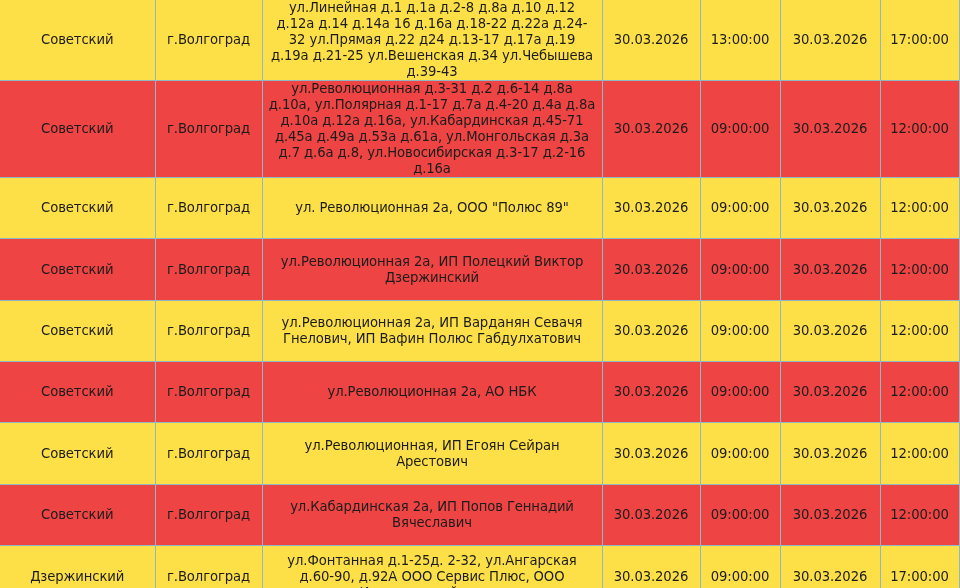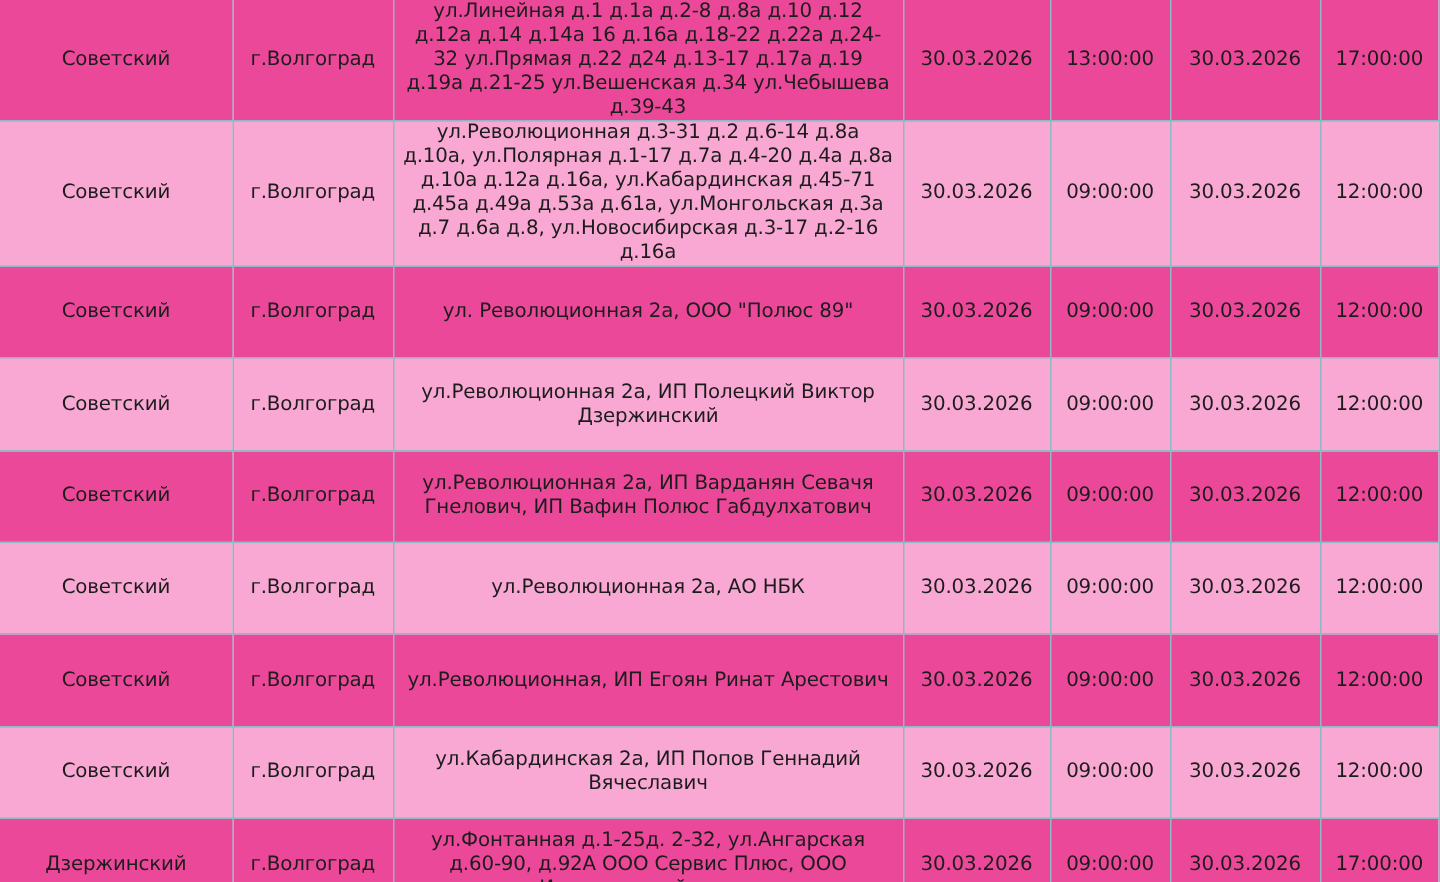--- a/index.html
+++ b/index.html
@@ -27,22 +27,22 @@
     }
     td {
       border: 1px solid #8fb7c4;
       text-align: center;
       vertical-align: middle;
       font-size: 13.2px;
       line-height: 16px;
       padding: 0 4px;
       letter-spacing: -0.1px;
     }
-    tr.odd td { background: #ec4899; }
-    tr.even td { background: #f9a8d4; }
+    tr.odd td { background: #fde047; }
+    tr.even td { background: #ef4444; }
     td.first { border-left: none; }
     td.addr { padding: 0 6px; }
   </style>
 </head>
 <body>
 
 <div class="table-wrap">
   <table>
     <colgroup>
       <col style="width:155px">
@@ -104,21 +104,21 @@
         <td>г.Волгоград</td>
         <td class="addr">ул.Революционная 2а, АО НБК</td>
         <td>30.03.2026</td>
         <td>09:00:00</td>
         <td>30.03.2026</td>
         <td>12:00:00</td>
       </tr>
       <tr class="odd" style="height:62px">
         <td class="first">Советский</td>
         <td>г.Волгоград</td>
-        <td class="addr">ул.Революционная, ИП Егоян Ринат Арестович</td>
+        <td class="addr">ул.Революционная, ИП Егоян Сейран Арестович</td>
         <td>30.03.2026</td>
         <td>09:00:00</td>
         <td>30.03.2026</td>
         <td>12:00:00</td>
       </tr>
       <tr class="even" style="height:61px">
         <td class="first">Советский</td>
         <td>г.Волгоград</td>
         <td class="addr">ул.Кабардинская 2а, ИП Попов Геннадий Вячеславич</td>
         <td>30.03.2026</td>

